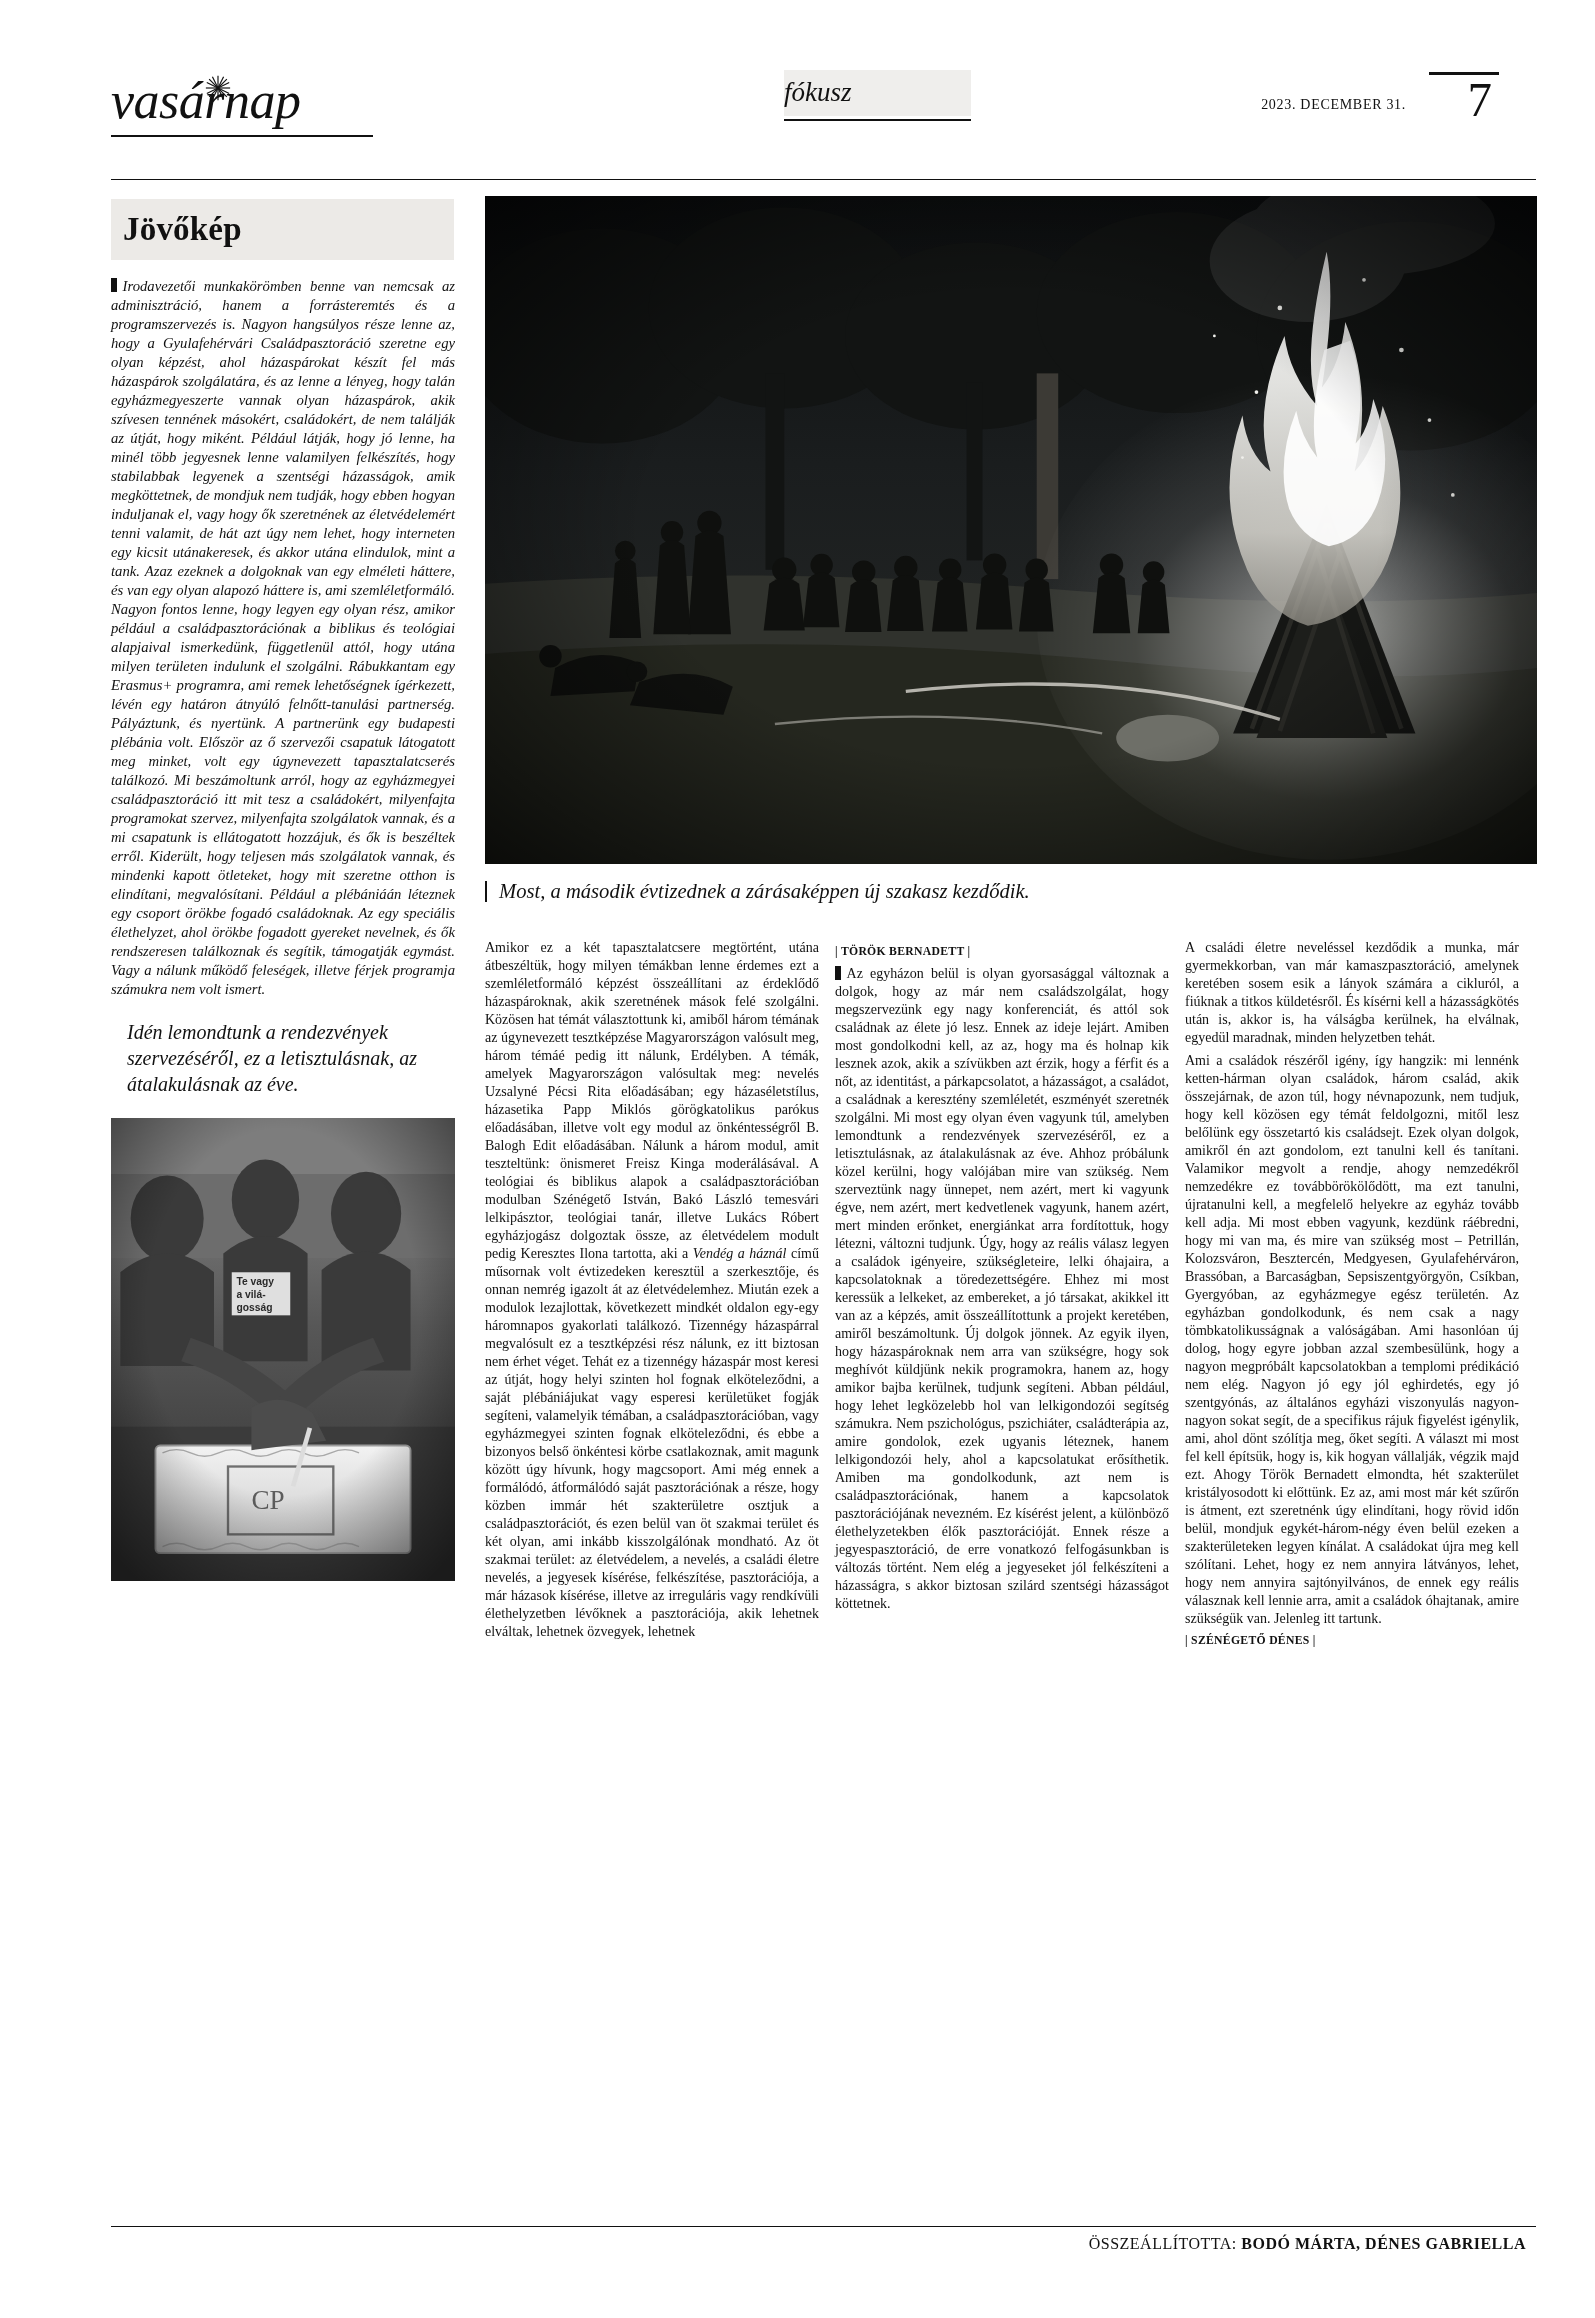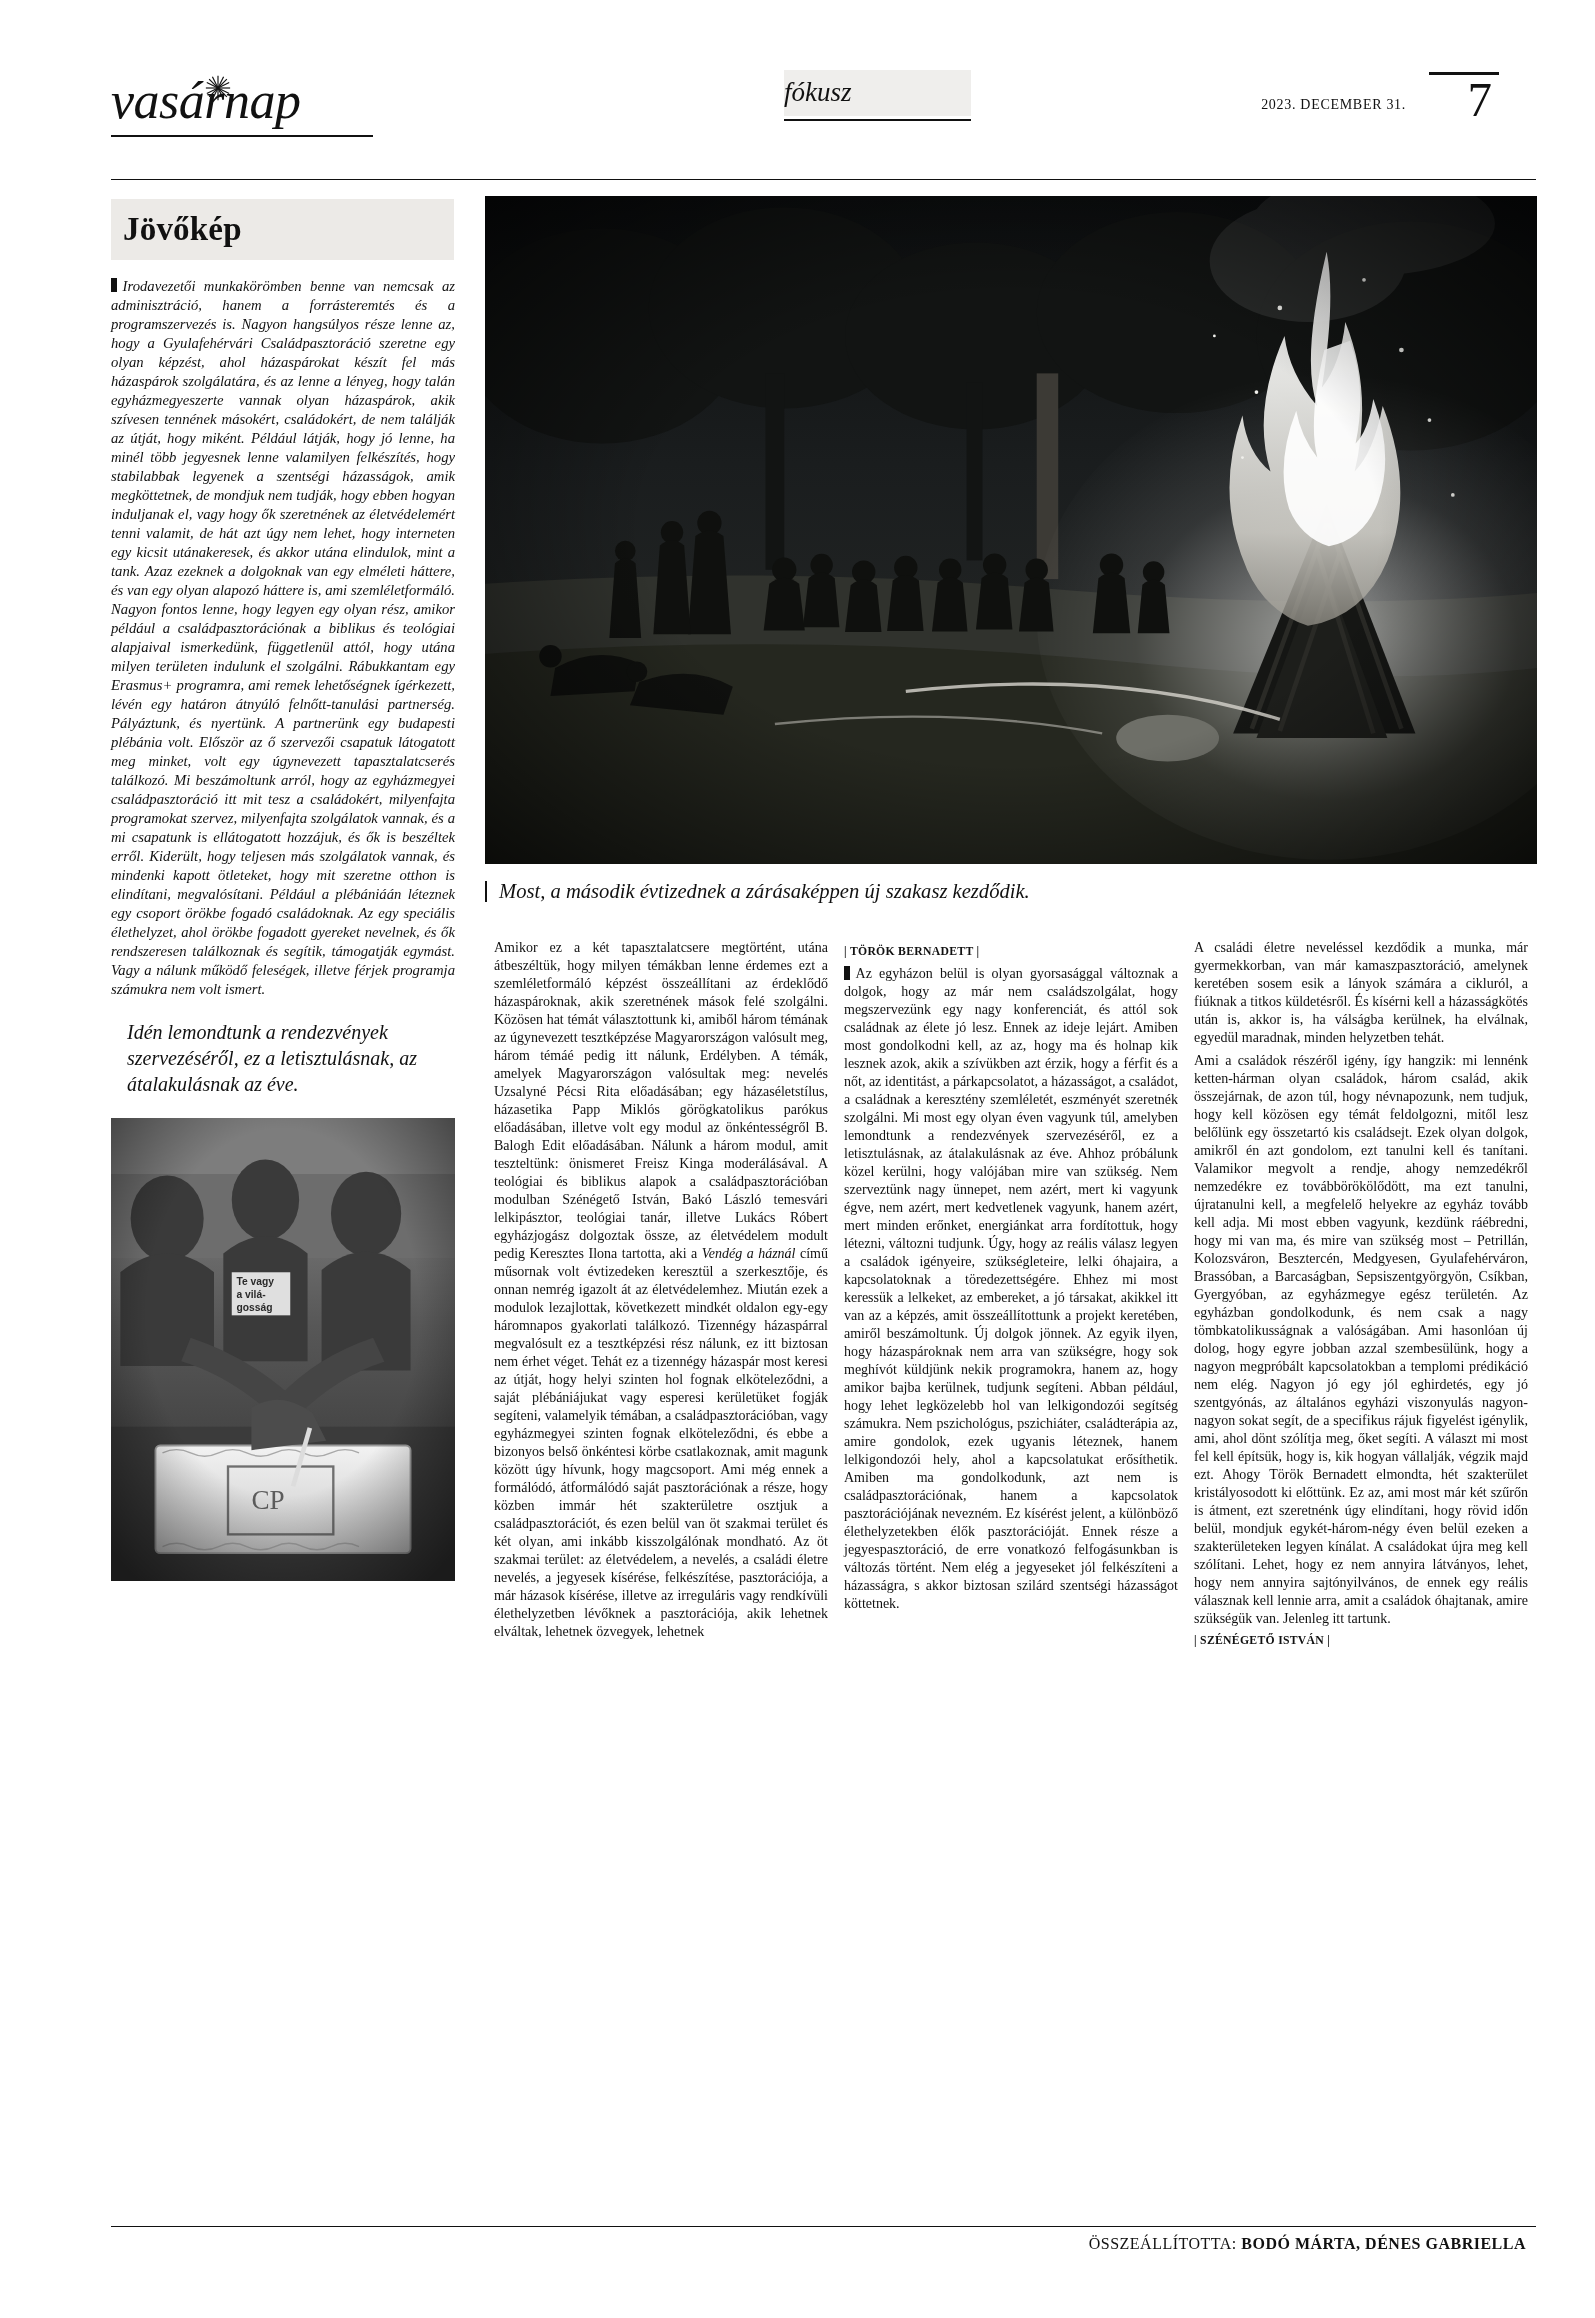--- a/index.html
+++ b/index.html
@@ -203,21 +203,20 @@
   }
 
   
   .cols {
     position: absolute;
     left: 460px;
     top: 939px;
     width: 1052px;
     display: flex;
     gap: 16px;
-    justify-content: center;
   }
   .col {
     width: 334px;
     font-size: 14px;
     line-height: 18px;
     text-align: justify;
     hyphens: auto;
     -webkit-hyphens: auto;
     font-family: "Liberation Serif", serif;
   }
@@ -515,21 +514,21 @@
       </p>
       <p style="margin-top:4.7px">
         <span class="dinkus"></span><span id="c2p3">Az egyházon belül is olyan gyorsasággal változnak a dolgok, hogy az már nem családszolgálat, hogy megszervezünk egy nagy konferenciát, és attól sok családnak az élete jó lesz. Ennek az ideje lejárt. Amiben most gondolkodni kell, az az, hogy ma és holnap kik lesznek azok, akik a szívükben azt érzik, hogy a férfit és a nőt, az identitást, a párkapcsolatot, a házasságot, a családot, a családnak a keresztény szemléletét, eszményét szeretnék szolgálni. Mi most egy olyan éven vagyunk túl, amelyben lemondtunk a rendezvények szervezéséről, ez a letisztulásnak, az átalakulásnak az éve. Ahhoz próbálunk közel kerülni, hogy valójában mire van szükség. Nem szerveztünk nagy ünnepet, nem azért, mert ki vagyunk égve, nem azért, mert kedvetlenek vagyunk, hanem azért, mert minden erőnket, energiánkat arra fordítottuk, hogy létezni, változni tudjunk. Úgy, hogy az reális válasz legyen a családok igényeire, szükségleteire, lelki óhajaira, a kapcsolatoknak a töredezettségére. Ehhez mi most keressük a lelkeket, az embereket, a jó társakat, akikkel itt van az a képzés, amit összeállítottunk a projekt keretében, amiről beszámoltunk. Új dolgok jönnek. Az egyik ilyen, hogy házaspároknak nem arra van szükségre, hogy sok meghívót küldjünk nekik programokra, hanem az, hogy amikor bajba kerülnek, tudjunk segíteni. Abban például, hogy lehet legközelebb hol van lelkigondozói segítség számukra. Nem pszichológus, pszichiáter, családterápia az, amire gondolok, ezek ugyanis léteznek, hanem lelkigondozói hely, ahol a kapcsolatukat erősíthetik. Amiben ma gondolkodunk, azt nem is családpasztorációnak, hanem a kapcsolatok pasztorációjának nevezném. Ez kísérést jelent, a különböző élethelyzetekben élők pasztorációját. Ennek része a jegyespasztoráció, de erre vonatkozó felfogásunkban is változás történt. Nem elég a jegyeseket jól felkészíteni a házasságra, s akkor biztosan szilárd szentségi házasságot köttetnek.</span>
       </p>
     </div>
 
     <div class="col">
       <p>A családi életre neveléssel kezdődik a munka, már gyermekkorban, van már kamaszpasztoráció, amelynek keretében sosem esik a lányok számára a cikluról, a fiúknak a titkos küldetésről. És kísérni kell a házasságkötés után is, akkor is, ha válságba kerülnek, ha elválnak, egyedül maradnak, minden helyzetben tehát.</p>
       <p style="margin-top:4.7px">Ami a családok részéről igény, így hangzik: mi lennénk ketten-hárman olyan családok, három család, akik összejárnak, de azon túl, hogy névnapozunk, nem tudjuk, hogy kell közösen egy témát feldolgozni, mitől lesz belőlünk egy összetartó kis családsejt. Ezek olyan dolgok, amikről én azt gondolom, ezt tanulni kell és tanítani. Valamikor megvolt a rendje, ahogy nemzedékről nemzedékre ez továbbörökölődött, ma ezt tanulni, újratanulni kell, a megfelelő helyekre az egyház tovább kell adja. Mi most ebben vagyunk, kezdünk ráébredni, hogy mi van ma, és mire van szükség most – Petrillán, Kolozsváron, Besztercén, Medgyesen, Gyulafehérváron, Brassóban, a Barcaságban, Sepsiszentgyörgyön, Csíkban, Gyergyóban, az egyházmegye egész területén. Az egyházban gondolkodunk, és nem csak a nagy tömbkatolikusságnak a valóságában. Ami hasonlóan új dolog, hogy egyre jobban azzal szembesülünk, hogy a nagyon megpróbált kapcsolatokban a templomi prédikáció nem elég. Nagyon jó egy jól eghirdetés, egy jó szentgyónás, az általános egyházi viszonyulás nagyon-nagyon sokat segít, de a specifikus rájuk figyelést igénylik, ami, ahol dönt szólítja meg, őket segíti. A választ mi most fel kell építsük, hogy is, kik hogyan vállalják, végzik majd ezt. Ahogy Török Bernadett elmondta, hét szakterület kristályosodott ki előttünk. Ez az, ami most már két szűrőn is átment, ezt szeretnénk úgy elindítani, hogy rövid időn belül, mondjuk egykét-három-négy éven belül ezeken a szakterületeken legyen kínálat. A családokat újra meg kell szólítani. Lehet, hogy ez nem annyira látványos, lehet, hogy nem annyira sajtónyilvános, de ennek egy reális válasznak kell lennie arra, amit a családok óhajtanak, amire szükségük van. Jelenleg itt tartunk.</p>
       <p style="margin-top:3.7px; text-align:left">
-        <span class="byline">| <span>SZÉNÉGETŐ ISTVÁN</span> |</span>
+        <span class="byline">| <span>SZÉNÉGETŐ DÉNES</span> |</span>
       </p>
     </div>
   </div>
 
   <div class="footer-rule"></div>
   <div class="footer-credit">
     <span>ÖSSZEÁLLÍTOTTA:</span>
     <b>BODÓ MÁRTA, DÉNES GABRIELLA</b>
   </div>
 

